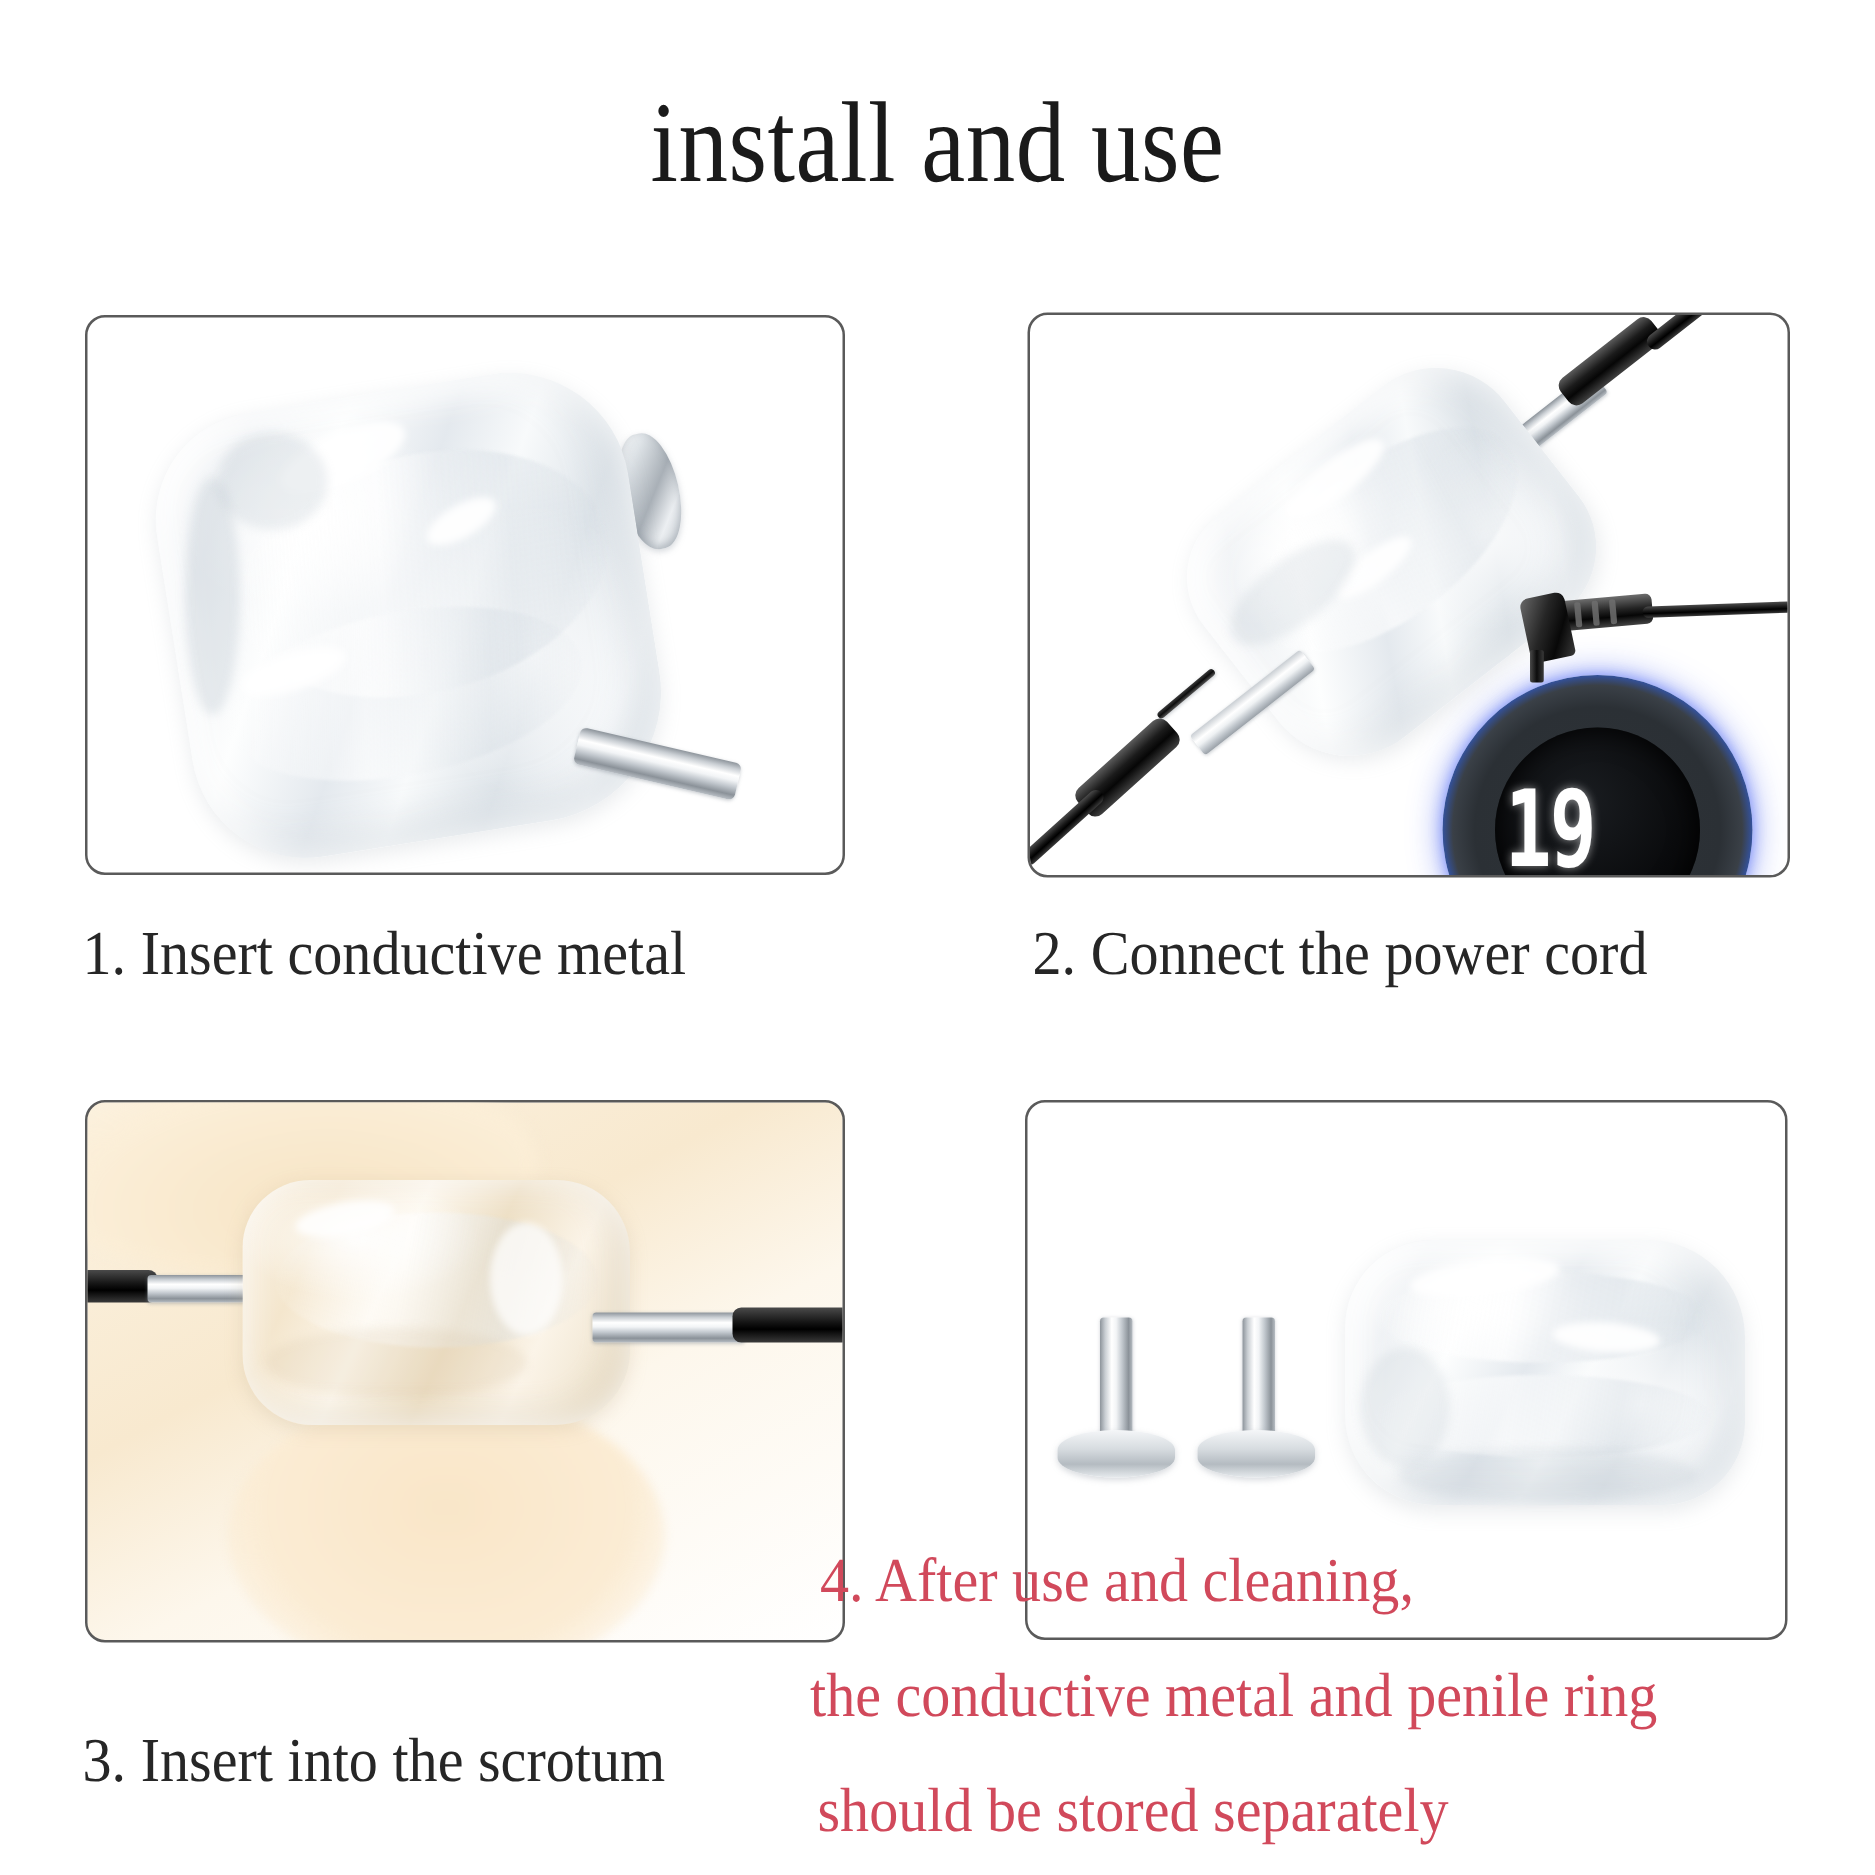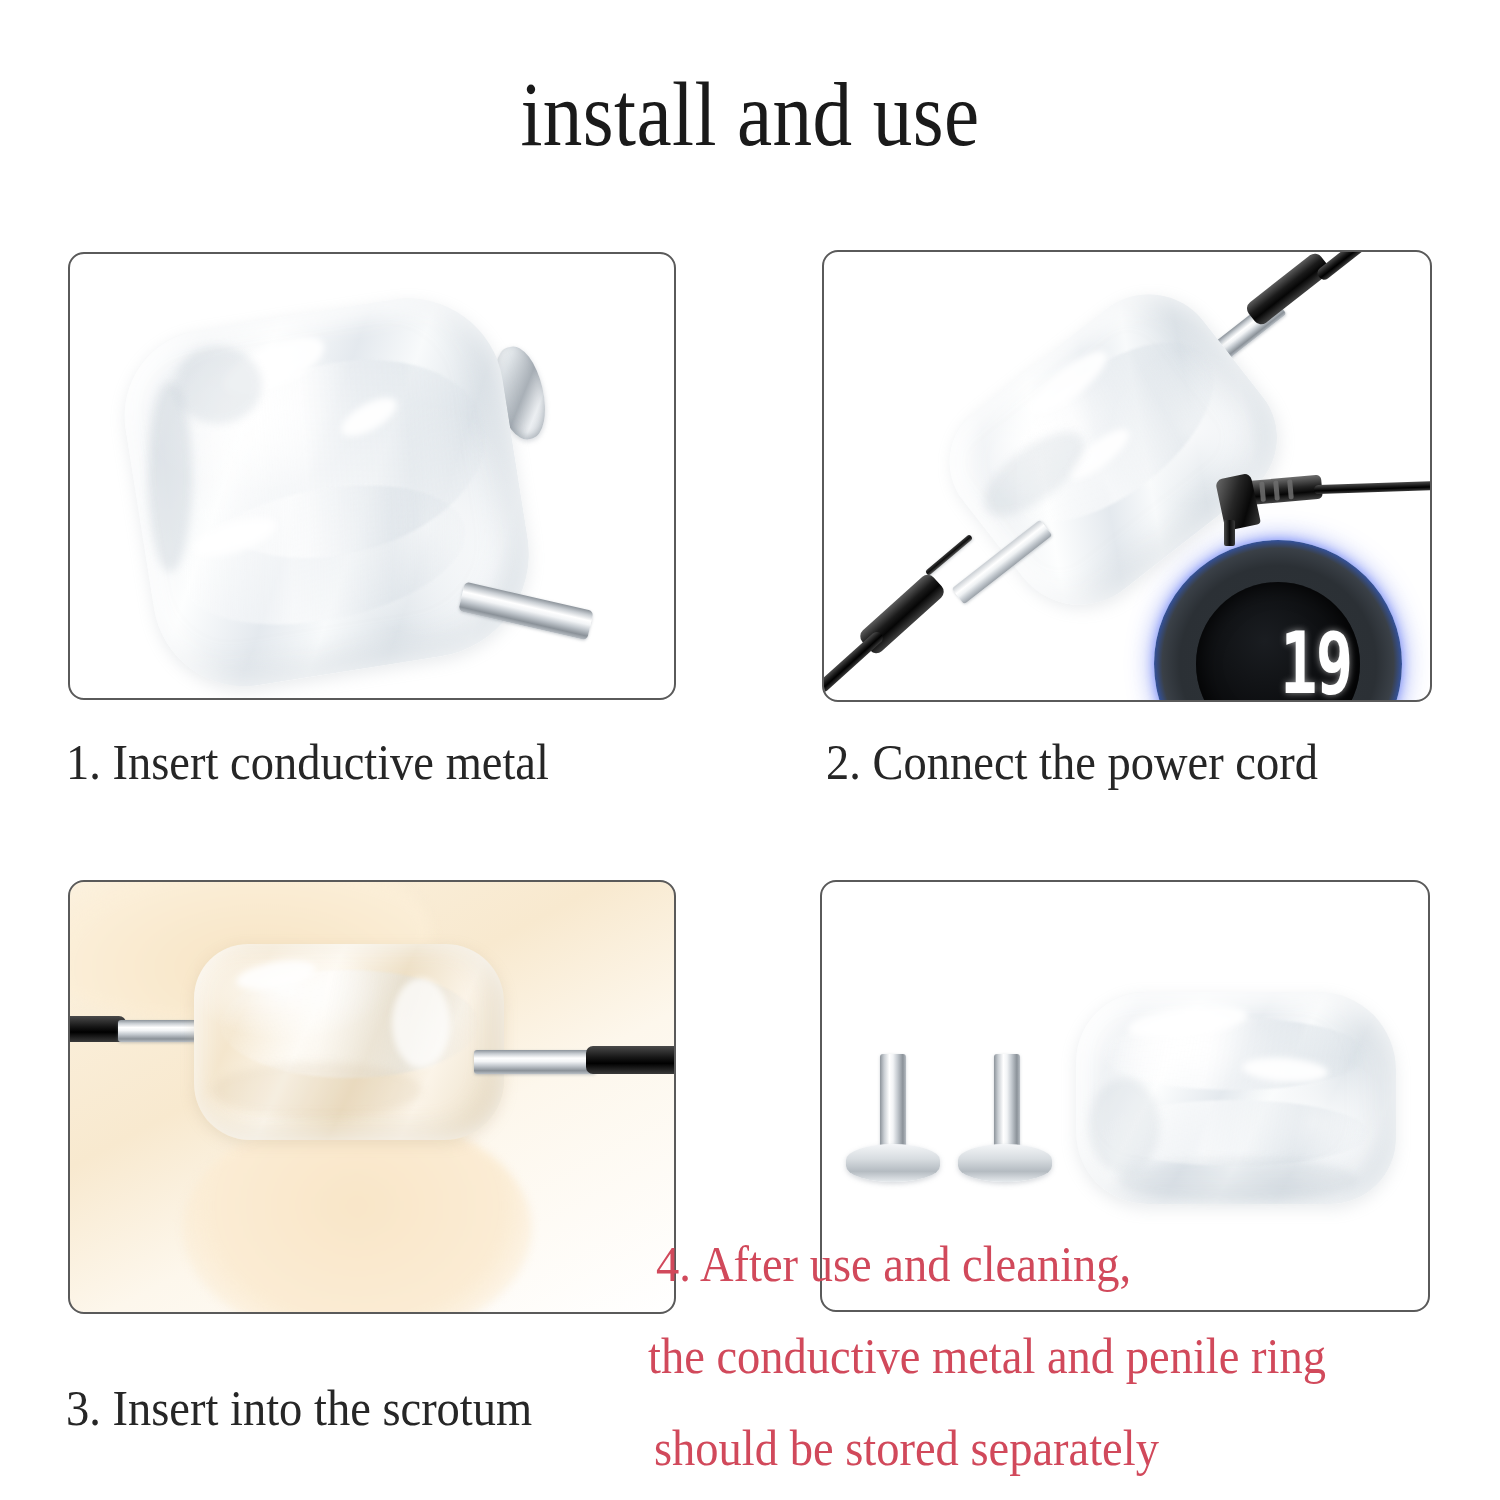--- a/index.html
+++ b/index.html
@@ -181,21 +181,21 @@
     position: absolute;
     left: 17%;
     top: 17%;
     width: 66%;
     height: 66%;
     border-radius: 50%;
     background: radial-gradient(circle at 42% 36%, #1a1d21 0%, #0a0b0d 58%, #000000 100%);
     box-shadow: inset 0 0 22px rgba(0,0,0,0.95);
     display: flex;
     align-items: center;
-    justify-content: flex-end;
+    justify-content: flex-start;
   }
   #device-value {
     font-family: "DejaVu Sans Mono", "Liberation Mono", monospace;
     font-size: 76px;
     font-weight: bold;
     color: #ffffff;
     letter-spacing: -2px;
     text-shadow: 0 0 8px rgba(255,255,255,0.55);
     line-height: 1;
     transform: scaleX(0.82) scaleY(1.12);

